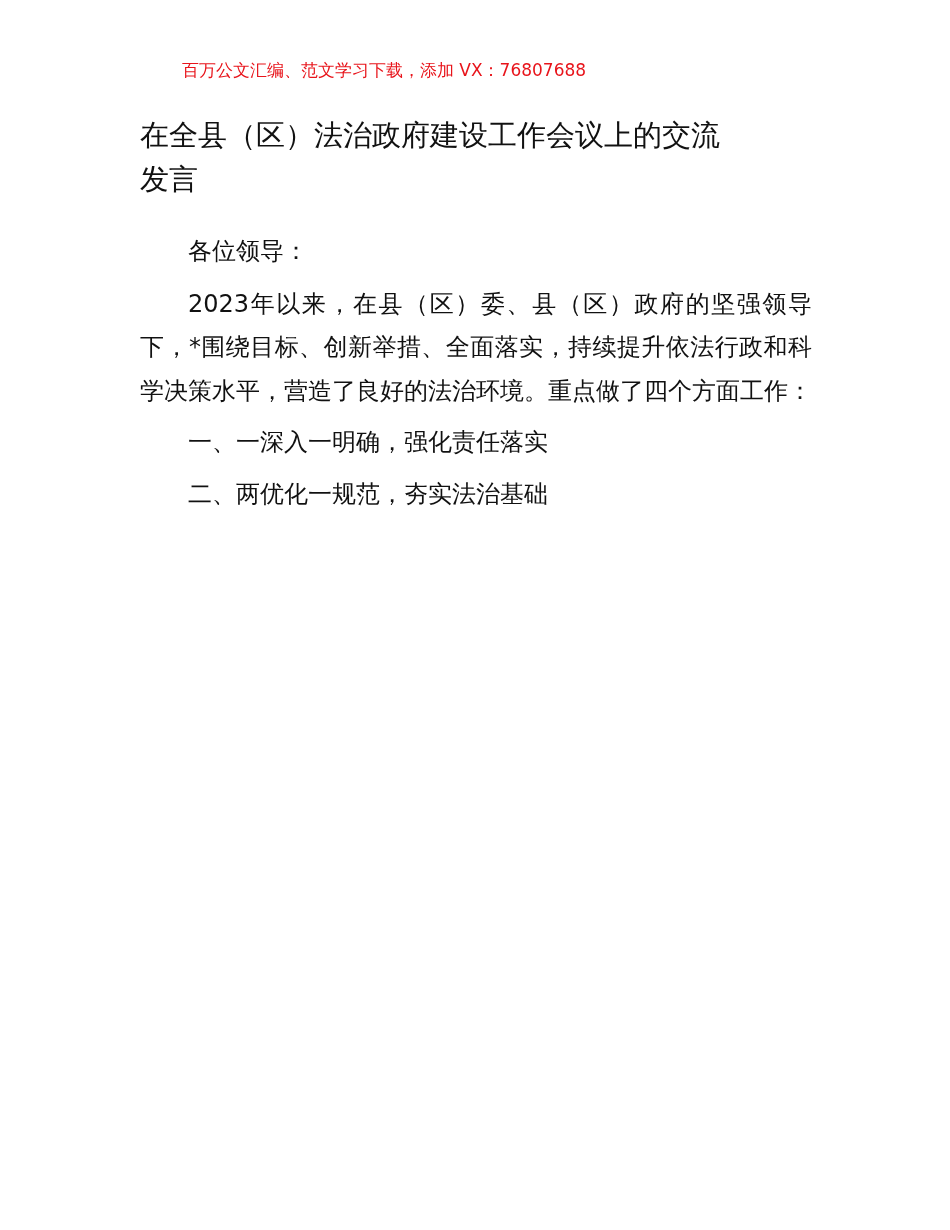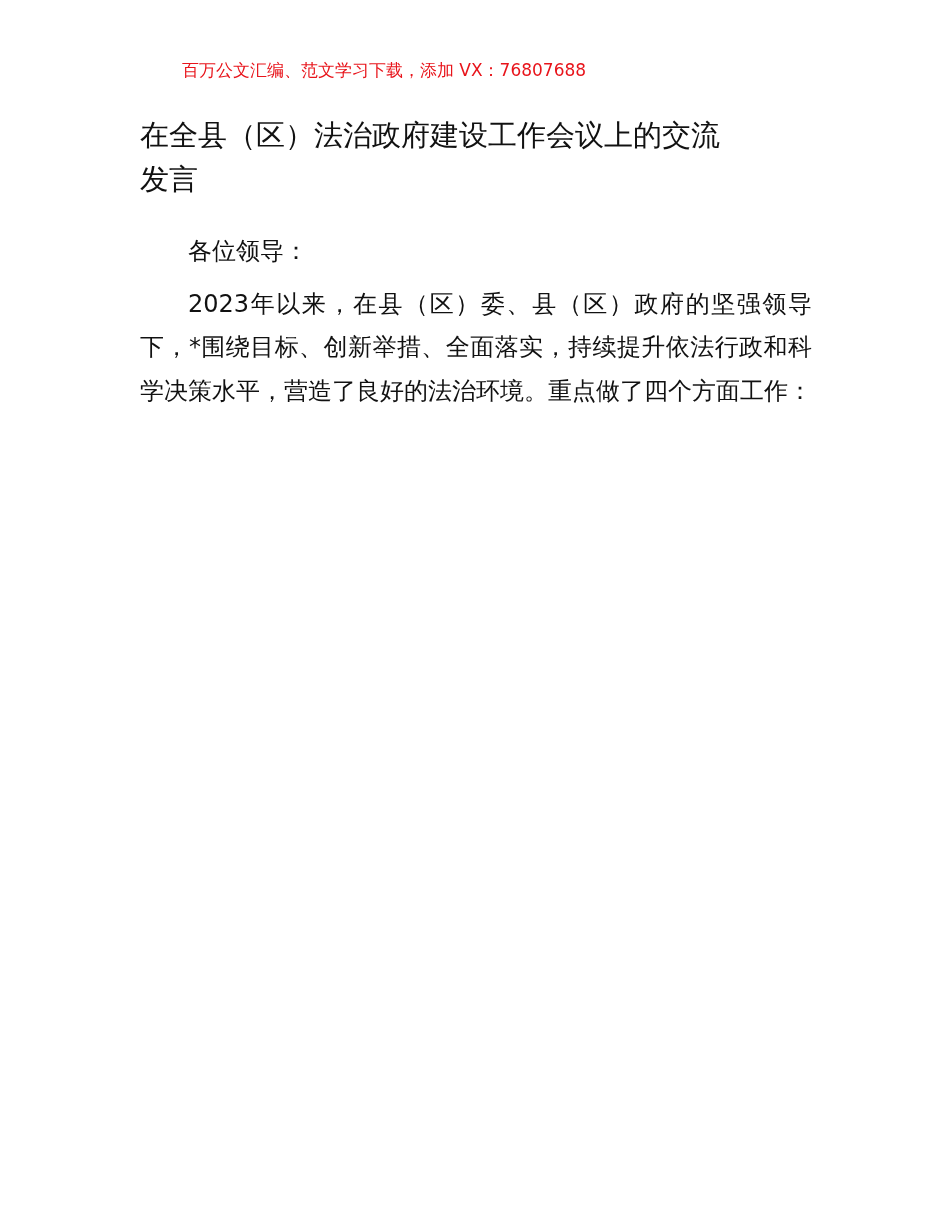--- a/index.html
+++ b/index.html
@@ -63,13 +63,15 @@
 <div class="header-note">百万公文汇编、范文学习下载，添加 VX：76807688</div>
 
 <h1 class="title">
   <span>在全县（区）法治政府建设工作会议上的交流</span><br>
   <span>发言</span>
 </h1>
 
 <div class="body-text">
   <p class="para greeting">各位领导：</p>
   <p class="para">2023年以来，在县（区）委、县（区）政府的坚强领导下，*围绕目标、创新举措、全面落实，持续提升依法行政和科学决策水平，营造了良好的法治环境。重点做了四个方面工作：</p>
+  <p class="para">一、一深入一明确，强化责任落实</p>
+  <p class="para">二、两优化一规范，夯实法治基础</p>
 </div>
 
 </body></html>

